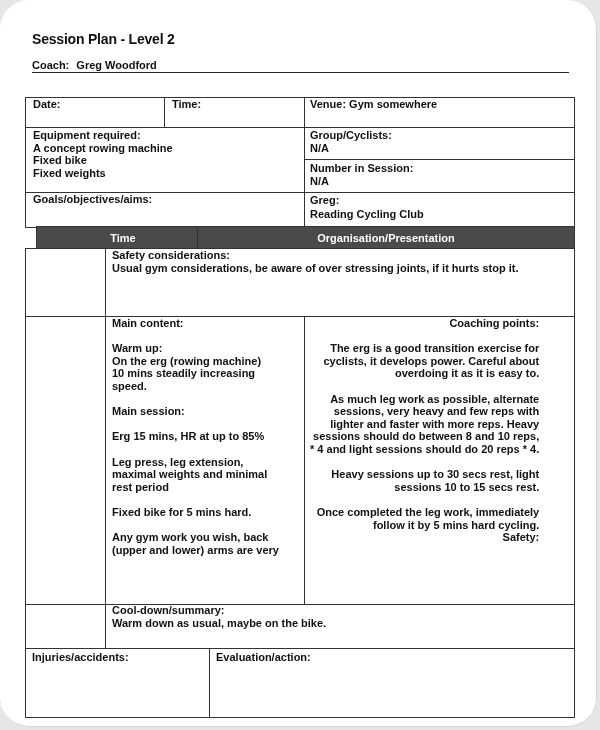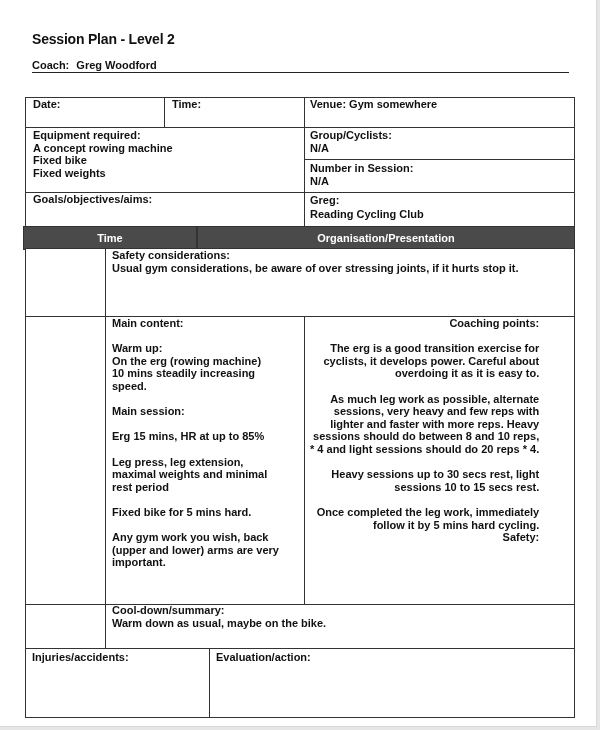--- a/index.html
+++ b/index.html
@@ -5,20 +5,21 @@
     html, body { margin: 0; padding: 0; }
     body {
       width: 600px; height: 730px; background: #e6e6e6;
       font-family: "Liberation Sans", sans-serif; color: #111;
       position: relative; overflow: hidden;
     }
     .page {
       position: absolute; left: 0; top: 0; width: 597px; height: 727px;
       background: #fff; border-right: 1px solid #d8d8d8; border-bottom: 1px solid #d8d8d8;
       box-sizing: border-box;
+      border-radius: 29px;
     }
     .title {
       position: absolute; left: 32px; top: 31px;
       font-size: 14px; font-weight: bold; letter-spacing: -0.2px;
     }
     .coach {
       position: absolute; left: 32px; top: 59px; width: 537px;
       font-size: 11px; font-weight: bold; padding-bottom: 1px;
       border-bottom: 1px solid #222;
     }
@@ -68,21 +69,21 @@
   </div>
 
   <div class="cell" style="left:25px;top:192px;width:281px;height:36px;"></div>
   <div class="t" style="left:33px;top:193px;">Goals/objectives/aims:</div>
   <div class="cell" style="left:304px;top:192px;width:271px;height:36px;"></div>
   <div class="t" style="left:310px;top:194px;">
     <span class="lbl">Greg:</span>
     <span class="lbl" style="margin-top:1px;">Reading Cycling Club</span>
   </div>
 
-  <div class="hdr" style="left:23px;top:226px;width:174px;height:24px;">Time</div>
+  <div class="hdr" style="left:36px;top:226px;width:174px;height:24px;">Time</div>
   <div class="hdr" style="left:197px;top:226px;width:378px;height:24px;">Organisation/Presentation</div>
 
   <div class="cell" style="left:25px;top:248px;width:82px;height:70px;"></div>
   <div class="cell" style="left:105px;top:248px;width:470px;height:70px;"></div>
   <div class="t" style="left:112px;top:249px;">
     <span class="lbl">Safety considerations:</span>
     <span class="lbl">Usual gym considerations, be aware of over stressing joints, if it hurts stop it.</span>
   </div>
 
   <div class="cell" style="left:25px;top:316px;width:82px;height:290px;"></div>
@@ -102,21 +103,20 @@
     <span class="lbl">Erg 15 mins, HR at up to 85%</span>
     <span class="gap"></span>
     <span class="lbl">Leg press, leg extension,</span>
     <span class="lbl">maximal weights and minimal</span>
     <span class="lbl">rest period</span>
     <span class="gap"></span>
     <span class="lbl">Fixed bike for 5 mins hard.</span>
     <span class="gap"></span>
     <span class="lbl">Any gym work you wish, back</span>
     <span class="lbl">(upper and lower) arms are very</span>
-    <span class="lbl">important.</span>
   </div>
 
   <div class="t" style="left:310px;top:317px;text-align:right;">
     <span class="lbl">Coaching points:</span>
     <span class="gap"></span>
     <span class="lbl">The erg is a good transition exercise for</span>
     <span class="lbl">cyclists, it develops power. Careful about</span>
     <span class="lbl">overdoing it as it is easy to.</span>
     <span class="gap"></span>
     <span class="lbl">As much leg work as possible, alternate</span>

